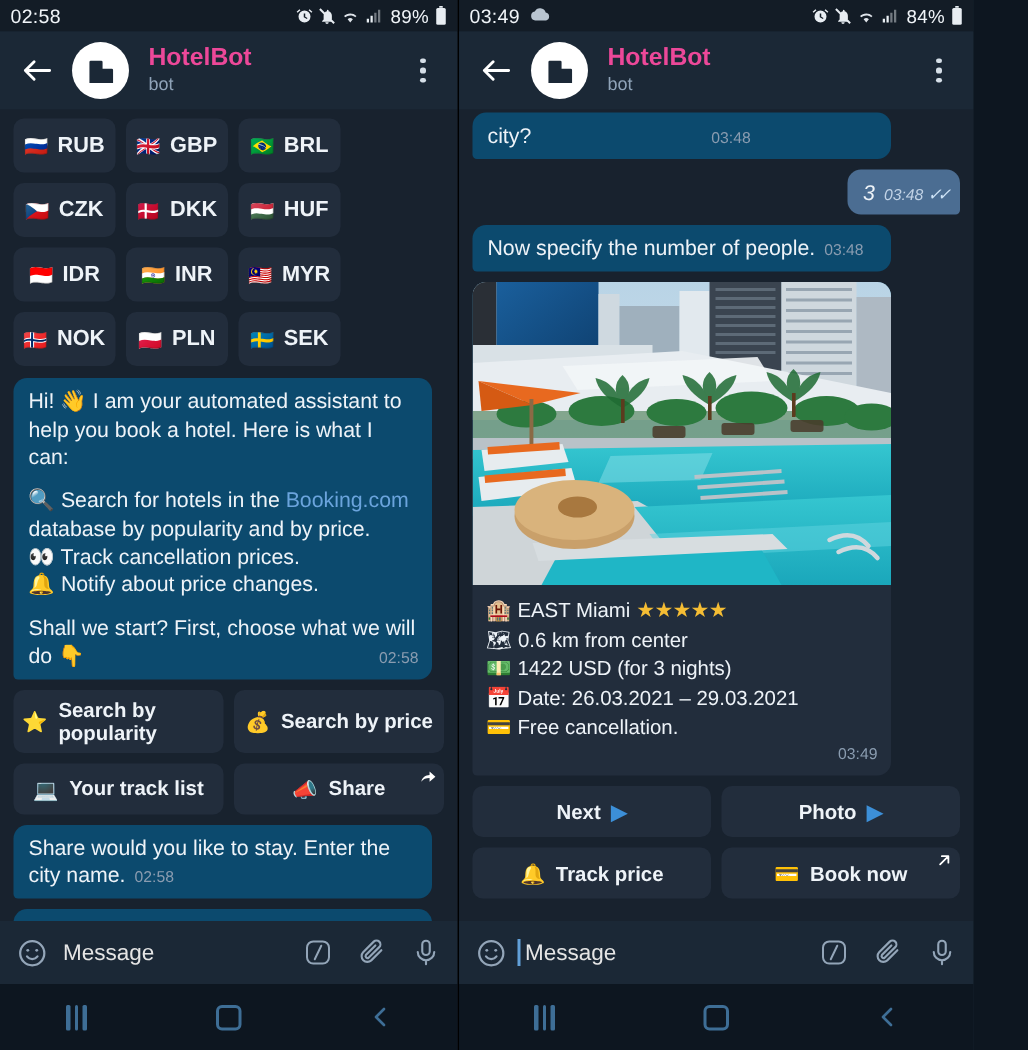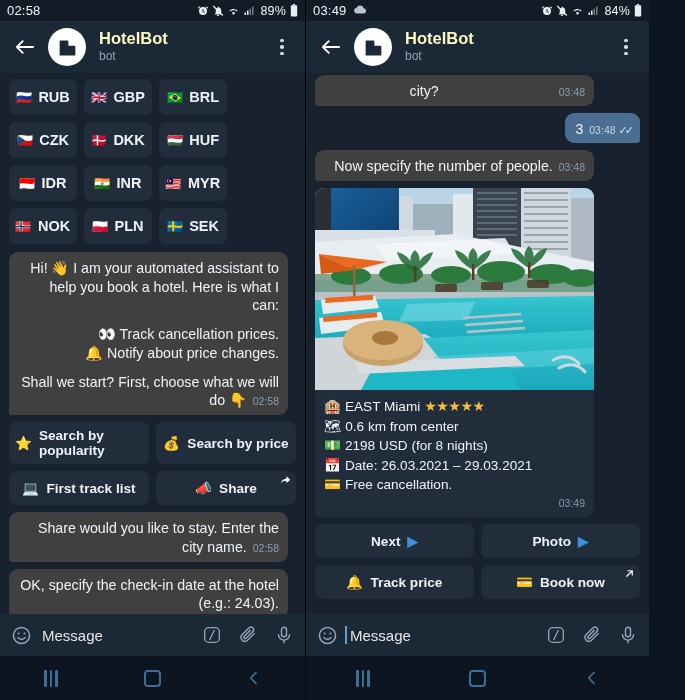--- a/index.html
+++ b/index.html
@@ -19,40 +19,40 @@
   .sb-right { margin-left:auto; display:flex; align-items:center; gap:3px; }
   .sb-pct { font-size:12.5px; color:#f0f4f8; margin:0 1px 0 2px; }
   .ic { display:inline-block; line-height:0; }
 
   
   .header { height:52px; flex:0 0 52px; background:#1b2836; display:flex; align-items:center; padding:0 12px; }
   .back { width:26px; height:26px; flex:0 0 26px; display:flex; align-items:center; justify-content:center; cursor:pointer; }
   .avatar { width:38px; height:38px; flex:0 0 38px; border-radius:50%; background:#fff; margin-left:10px;
             display:flex; align-items:center; justify-content:center; }
   .htext { margin-left:13px; display:flex; flex-direction:column; justify-content:center; }
-  .hname { color:#fef9c3; font-size:16.5px; font-weight:bold; line-height:1.15; }
+  .hname { color:#ec4899; font-size:16.5px; font-weight:bold; line-height:1.15; }
   .hsub { color:#8fa3b8; font-size:12px; line-height:1.3; margin-top:1px; }
   .dots { margin-left:auto; width:22px; height:26px; display:flex; flex-direction:column;
           align-items:center; justify-content:center; gap:3px; cursor:pointer; }
   .dots i { width:3.5px; height:3.5px; border-radius:50%; background:#d6dfe8; display:block; }
 
   
   .chat { flex:1 1 auto; position:relative; background:#18222e; overflow:hidden; padding:6px 9px 0 9px; }
   .chat.right-chat { padding-top:0; }
 
   .kbgrid { display:flex; flex-wrap:wrap; gap:7px; margin-bottom:8px; }
   .kbtn { background:#222d3c; border-radius:7px; height:36px; display:flex; align-items:center;
           justify-content:center; gap:6px; color:#eef3f8; font-size:14.5px; font-weight:bold;
           cursor:pointer; width:68px; }
   .kbtn .fl { font-size:13px; }
 
   .bubble { position:relative; border-radius:9px; padding:7px 9px 5px 10px; max-width:279px;
             color:#eef3f8; font-size:14.2px; line-height:1.32; margin-bottom:7px; word-wrap:break-word; }
-  .bubble.in  { background:#404040; border-bottom-left-radius:3px;text-align:right; }
-  .bubble.out { background:#4b6d92; border-bottom-right-radius:3px; margin-left:auto; }
+  .bubble.in  { background:#0c4a6e; border-bottom-left-radius:3px; }
+  .bubble.out { background:#4b6d92; border-bottom-right-radius:3px; margin-left:auto;font-style:italic; }
   .bubble .tm { font-size:10.5px; color:#8a9cb0; margin-left:6px; white-space:nowrap; vertical-align:baseline; }
   .bubble.out .tm { color:#c2d3e6; }
   .ticks { display:inline-block; margin-left:3px; color:#cfe4f7; font-size:11px; letter-spacing:-3px; }
 
   .bub-row { display:flex; }
 
   .link { color:#6ba4dd; }
 
   .btnrow { display:flex; gap:7px; margin-bottom:7px; }
   .cbtn { flex:1; background:#222d3c; border-radius:7px; min-height:34px; display:flex; align-items:center;
@@ -189,40 +189,41 @@
           </div>
         <div class="kbtn">
             <span class="fl">🇸🇪</span>
             <span>SEK</span>
           </div>
       </div>
 
       <div class="bubble in">
         <div>Hi! 👋 I am your automated assistant to help you book a hotel. Here is what I can:</div>
         <div style="height:10px"></div>
+        <div><span>🔍 Search for hotels in the </span><span class="link">Booking.com</span><span> database by popularity and by price.</span></div>
         <div>👀 Track cancellation prices.</div>
         <div>🔔 Notify about price changes.</div>
         <div style="height:10px"></div>
         <div><span>Shall we start? First, choose what we will do 👇</span><span class="tm" style="float:right;margin-top:4px">02:58</span></div>
       </div>
 
       <div class="btnrow">
         <div class="cbtn">
             <span>⭐</span>
             <span>Search by popularity</span>
           </div>
         <div class="cbtn">
             <span>💰</span>
             <span>Search by price</span>
           </div>
       </div>
       <div class="btnrow">
         <div class="cbtn">
             <span>💻</span>
-            <span>First track list</span>
+            <span>Your track list</span>
           </div>
         <div class="cbtn">
           <span>📣</span>
             <span>Share</span>
           <span class="sharearrow">
             <svg width="12" height="11" viewBox="0 0 24 24" fill="#fff">
                 <path d="M3 20c1.5-6.5 6-9.5 12-9.7V5l8.5 7.6L15 20v-5.3C9.8 14.7 5.8 16.3 3 20z"></path>
               </svg>
           </span>
         </div>
@@ -471,21 +472,21 @@
             <span>🏨</span>
             <span>EAST Miami</span>
             <span class="stars">★★★★★</span>
           </div>
           <div class="ln">
             <span>🗺</span>
             <span>0.6 km from center</span>
           </div>
           <div class="ln">
             <span>💵</span>
-            <span>2198 USD (for 8 nights)</span>
+            <span>1422 USD (for 3 nights)</span>
           </div>
           <div class="ln">
             <span>📅</span>
             <span>Date: 26.03.2021 – 29.03.2021</span>
           </div>
           <div class="ln">
             <span>💳</span>
             <span>Free cancellation.</span>
           </div>
           <div class="cardtime">03:49</div>

